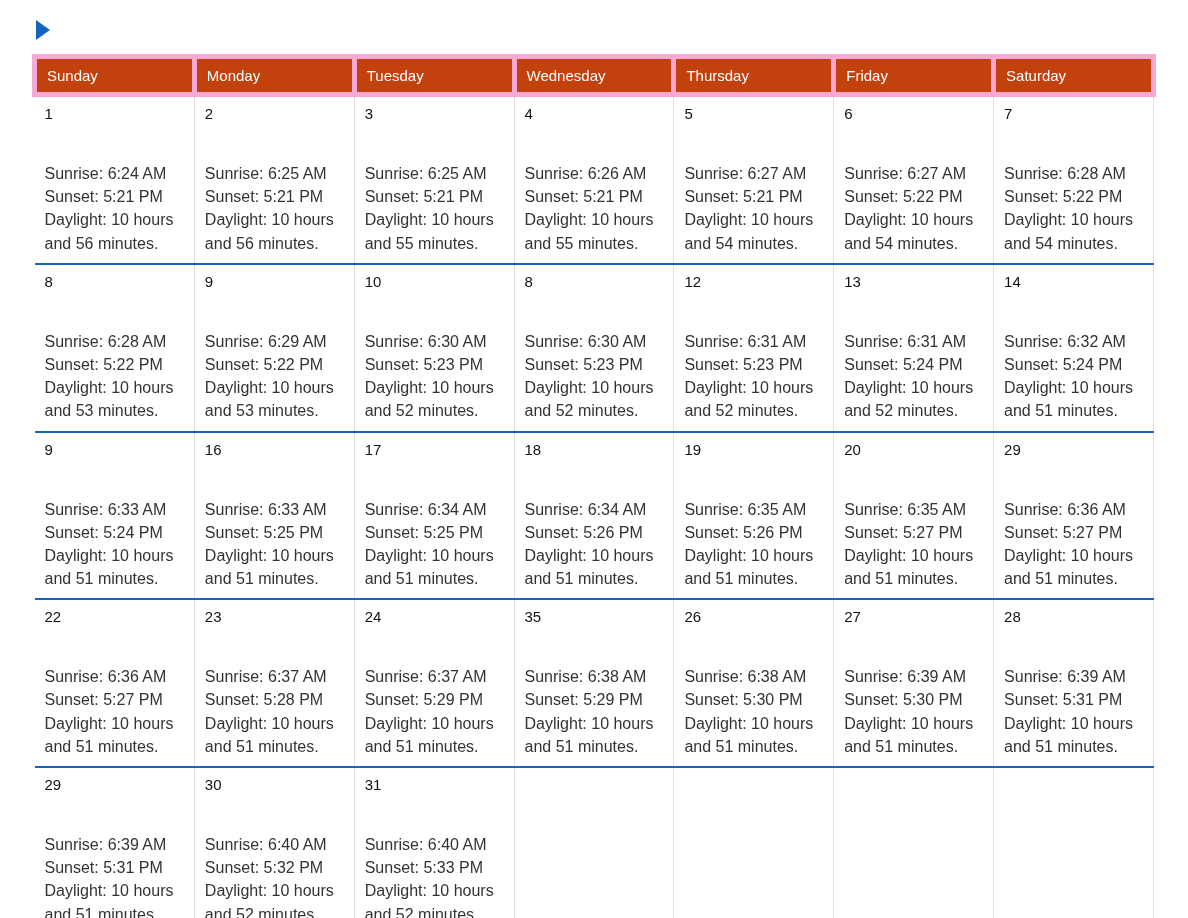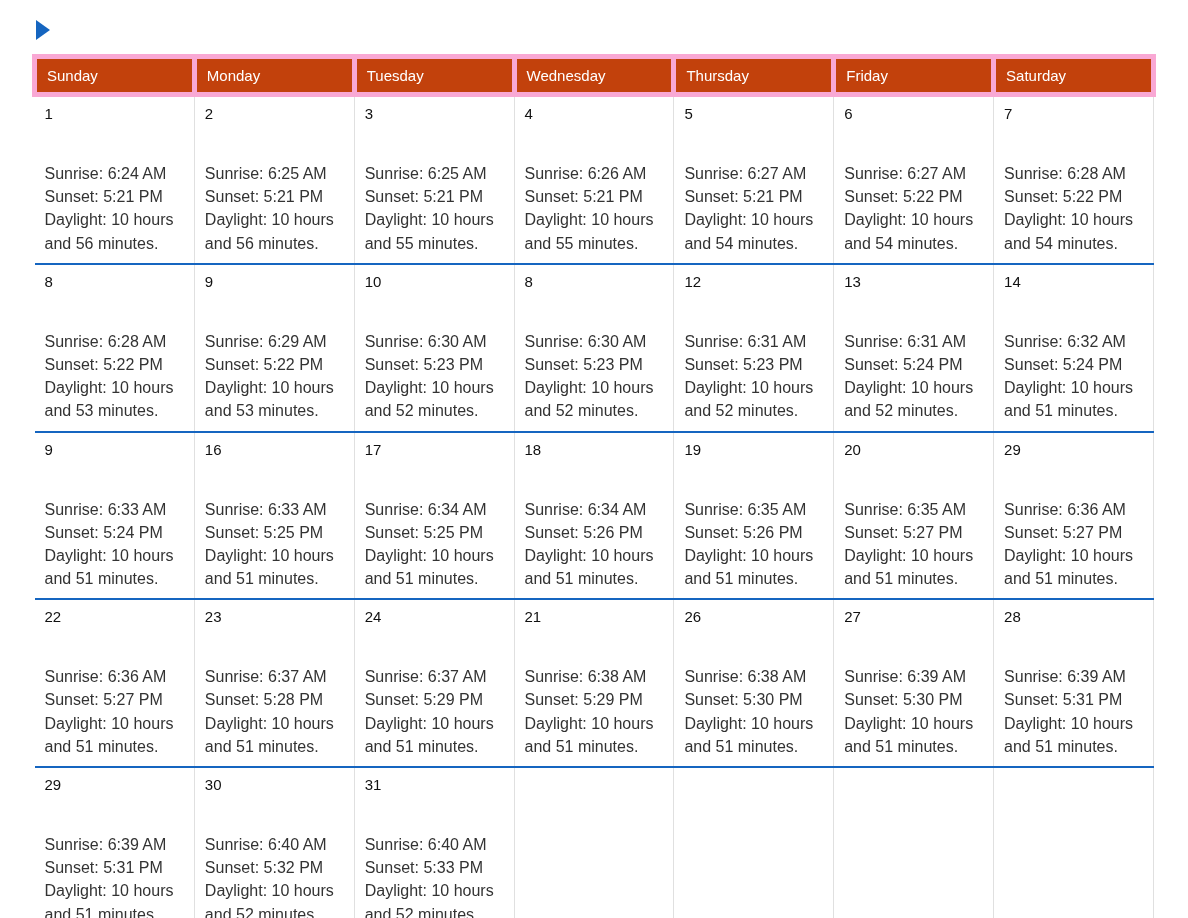--- a/index.html
+++ b/index.html
@@ -359,21 +359,21 @@
         <td>
         <span class="day-number">24</span>
         <div class="day-info">
           Sunrise: 6:37 AM<br>
           Sunset: 5:29 PM<br>
           Daylight: 10 hours<br>
           and 51 minutes.
         </div>
       </td>
         <td>
-        <span class="day-number">21</span>
+        <span class="day-number">35</span>
         <div class="day-info">
           Sunrise: 6:38 AM<br>
           Sunset: 5:29 PM<br>
           Daylight: 10 hours<br>
           and 51 minutes.
         </div>
       </td>
         <td>
         <span class="day-number">26</span>
         <div class="day-info">

